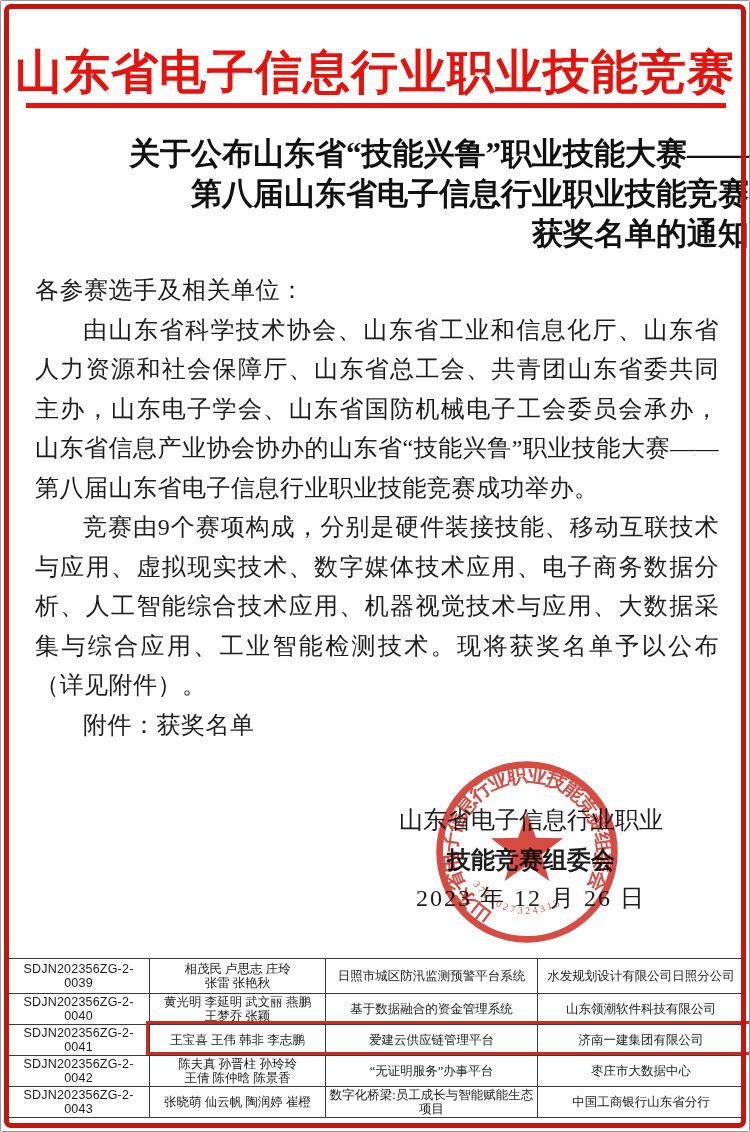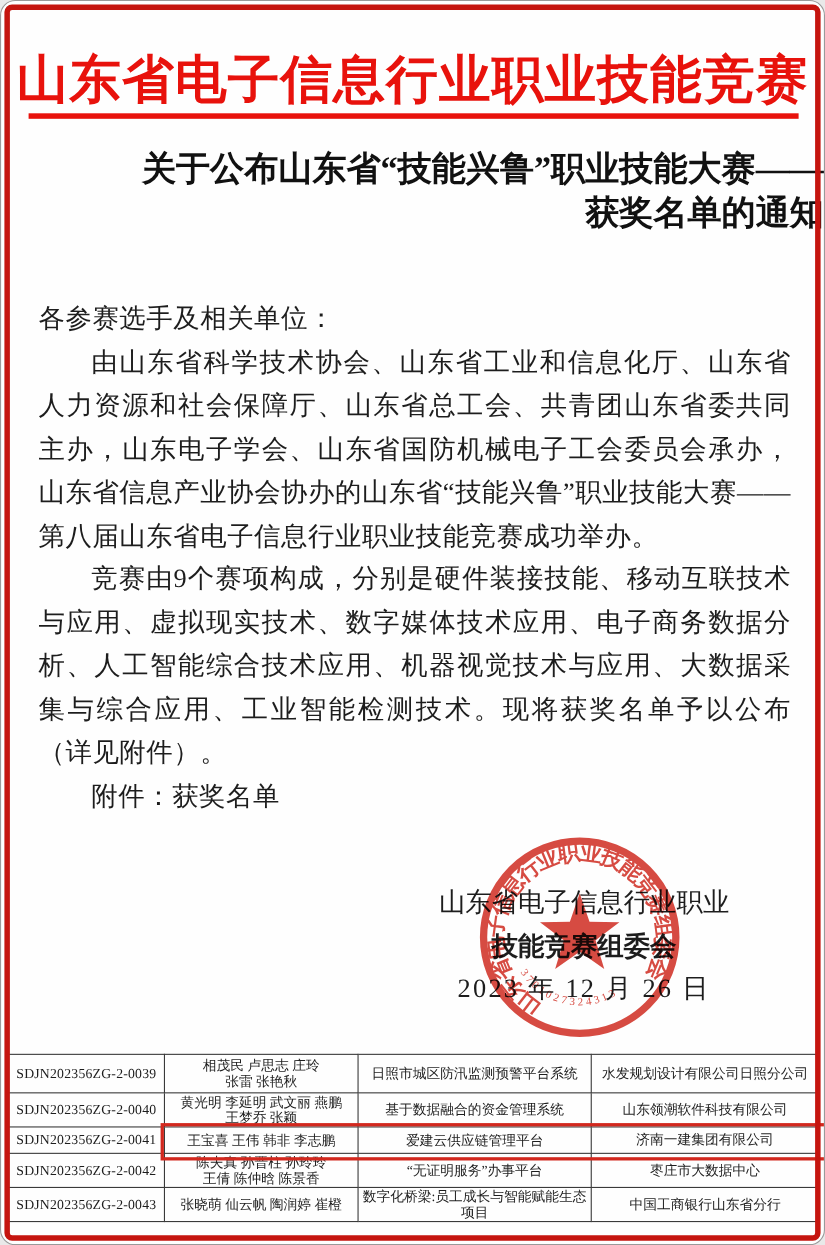--- a/index.html
+++ b/index.html
@@ -2,21 +2,21 @@
 <html><head>
 <meta charset="utf-8">
 <style>
   html,body{margin:0;padding:0;background:#e9e9e9;}
   .page{
     position:relative;
     width:750px;height:1132px;
     margin:0 auto;
     background:#fefefe;
     border:1px solid #9a9a9a;
-    border-radius:14px;
+    border-radius:2px;
     overflow:hidden;
     box-sizing:border-box;
     font-family:"Liberation Serif","DejaVu Serif",serif;
     color:#1d1d1d;
   }
   .red-frame{
     position:absolute;inset:3px;
     border:5px solid #c5150f;
     border-radius:7px;
     pointer-events:none;
@@ -72,39 +72,40 @@
     overflow:hidden;
   }
   table.award-table col.c1{width:142px;}
   table.award-table col.c2{width:176px;}
   table.award-table col.c3{width:212px;}
   table.award-table tr:nth-child(1){height:35px;}
   table.award-table tr:nth-child(2){height:31px;}
   table.award-table tr:nth-child(3){height:24px;}
   table.award-table tr:nth-child(4){height:30px;}
   table.award-table tr:nth-child(5){height:31px;}
-  td.id-cell{font-family:Liberation Serif, serif;font-size:13px;letter-spacing:0.2px;}
+  td.id-cell{font-family:Liberation Sans, sans-serif;font-size:13px;letter-spacing:0.2px;}
   td.names-cell,td.project-cell{white-space:pre-line;line-height:14px;}
   .hl-overlay{
     position:absolute;left:139px;top:63px;width:601px;height:28px;
     border:3px solid #d2281e;
     pointer-events:none;z-index:6;
   }
 </style>
 </head>
 <body>
 
 <div class="page">
   <div class="red-frame"></div>
 
   <div class="banner-title">山东省电子信息行业职业技能竞赛</div>
   <div class="banner-underline"></div>
 
   <div class="notice-title">
     <div>关于公布山东省“技能兴鲁”职业技能大赛——</div>
+    <div>第八届山东省电子信息行业职业技能竞赛</div>
     <div>获奖名单的通知</div>
   </div>
 
   <div class="body-text">
     <p class="salutation">各参赛选手及相关单位：</p>
     <p>由山东省科学技术协会、山东省工业和信息化厅、山东省人力资源和社会保障厅、山东省总工会、共青团山东省委共同主办，山东电子学会、山东省国防机械电子工会委员会承办，山东省信息产业协会协办的山东省“技能兴鲁”职业技能大赛——第八届山东省电子信息行业职业技能竞赛成功举办。</p>
     <p>竞赛由9个赛项构成，分别是硬件装接技能、移动互联技术与应用、虚拟现实技术、数字媒体技术应用、电子商务数据分析、人工智能综合技术应用、机器视觉技术与应用、大数据采集与综合应用、工业智能检测技术。现将获奖名单予以公布（详见附件）。</p>
     <p class="attachment">附件：获奖名单</p>
   </div>
 

